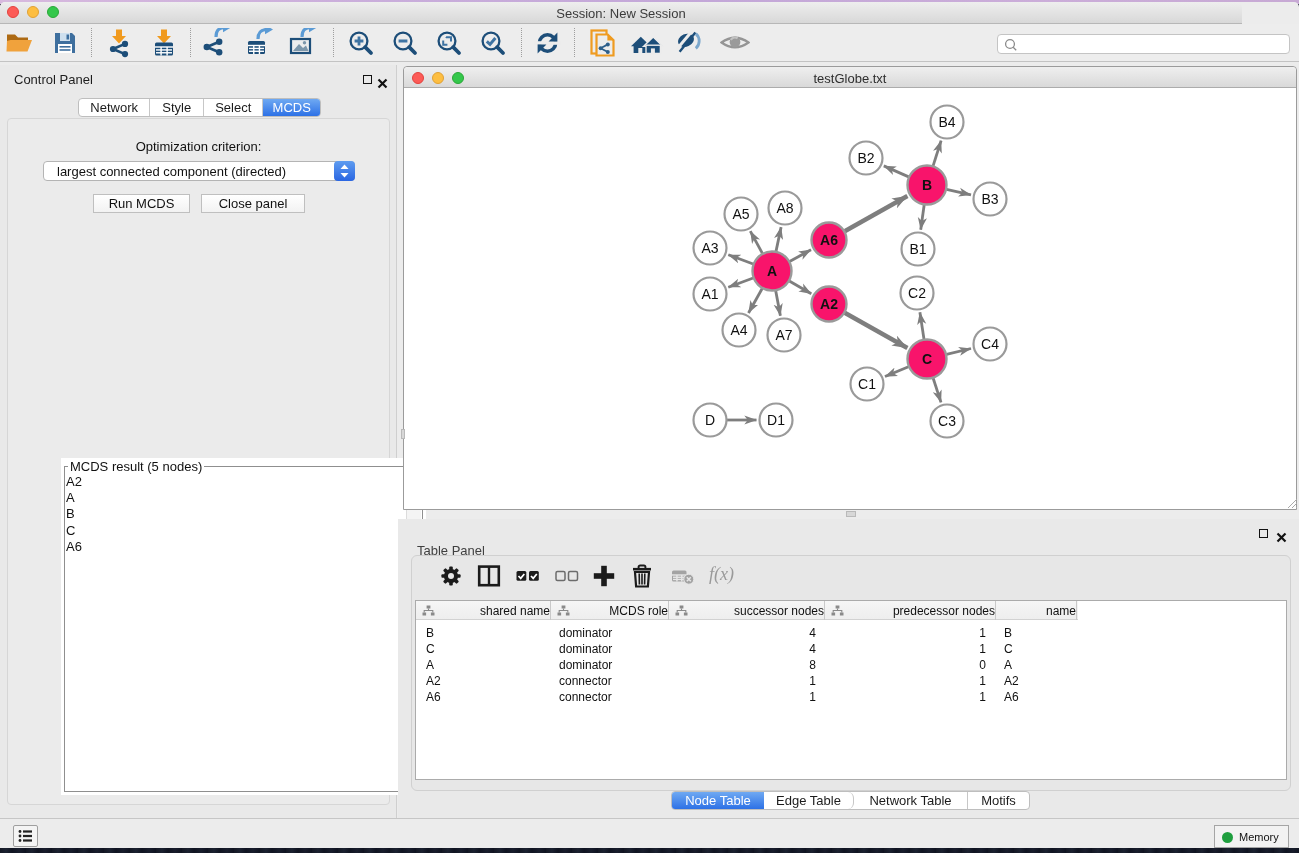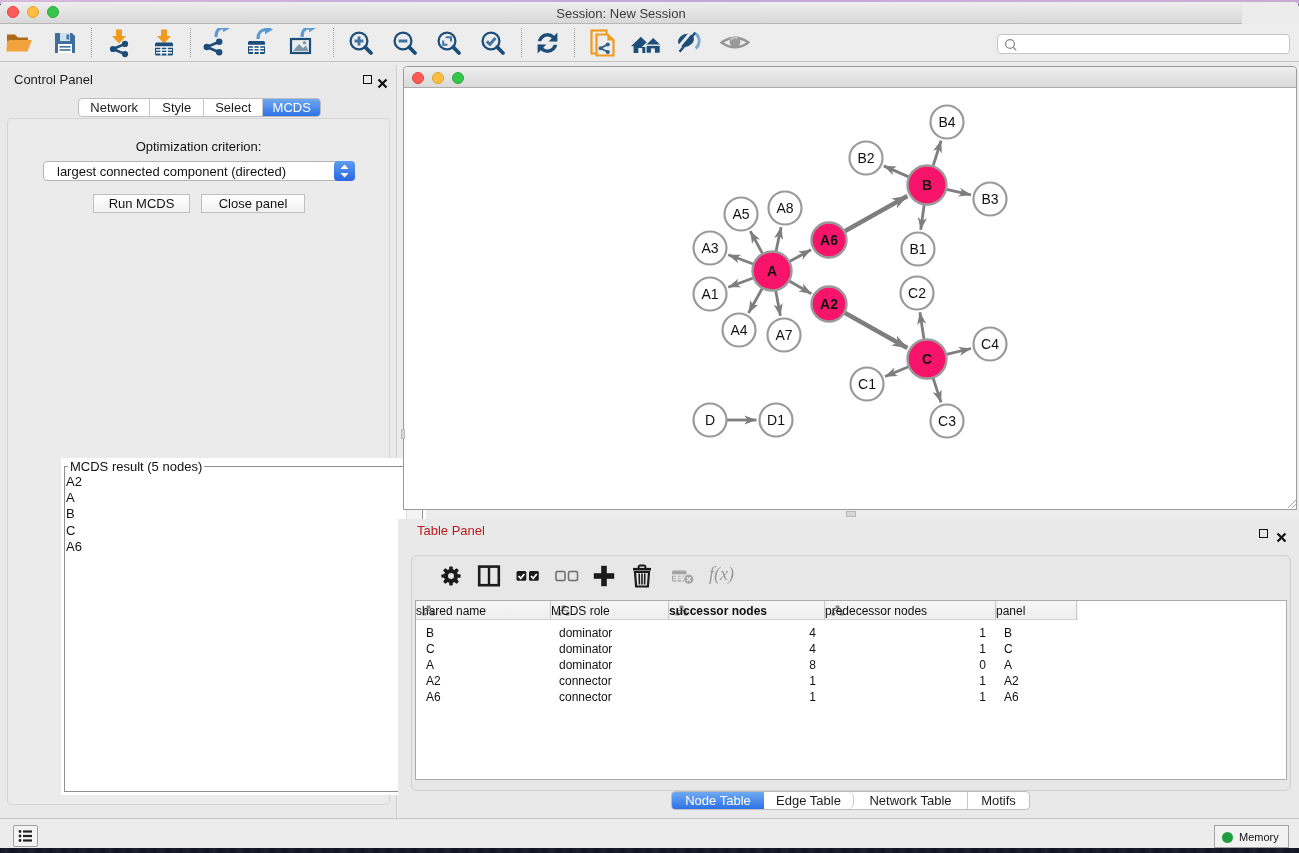--- a/index.html
+++ b/index.html
@@ -46,27 +46,27 @@
 #mcds-legend { left:7px; top:1px; background:#fff; font-size:13px; color:#111; padding:0 2px; }
 #mcds-list { left:5px; top:16px; font-size:13px; color:#111; line-height:16.2px; }
 #mcds-scroll { left:345px; top:17px; width:15px; height:316px; background:#f4f4f4; border-left:1px solid #dcdcdc; }
 
 #netwin { left:403px; top:64px; width:894px; height:444px; background:#fff; border:1px solid #9b9b9b; border-radius:4px 4px 0 0; }
 #net-tbar { left:0; top:0; width:892px; height:21px; background:linear-gradient(#efefef,#d9d9d9);
   border-bottom:1px solid #acacac; border-radius:4px 4px 0 0; }
 #net-title { width:100%; top:4px; text-align:center; font-size:13px; color:#2e2e2e; }
 
 #tpanel { left:398px; top:517px; width:901px; height:300px; background:#e9e9e9; }
-#tp-title { left:19px; top:4px; font-size:13px; color:#b91c1c; }
+#tp-title { left:19px; top:24px; font-size:13px; color:#404040; }
 #tp-box { left:13px; top:36px; width:880px; height:236px; background:#e7e7e7; border:1px solid #d0d0d0; border-radius:6px; }
 #tp-toolbar { left:16px; top:0; width:878px; height:44px;text-decoration:underline; }
 #tbl { left:3px; top:44px; width:872px; height:180px; background:#fff; border:1px solid #ababab; }
 #tbl-head { left:0; top:0; width:662px; height:19px; background:linear-gradient(#f6f6f6,#eeeeee); border-bottom:1px solid #d2d2d2; }
 .th { position:absolute; top:0; height:19px; border-right:1px solid #c9c9c9; font-size:12px; color:#111; }
-.th span { position:absolute; top:3px; width:100%; text-align:left; }
+.th span { position:absolute; top:3px; width:100%; text-align:right; }
 .td { position:absolute; font-size:12px; color:#111; }
 
 #btabs { left:273px; top:272px; }
 
 #statusbar { left:0; top:816px; width:1299px; height:27px; background:#ececec; border-top:1px solid #c6c6c6; }
 #listbtn { left:13px; top:6px; width:25px; height:22px; background:#f4f4f4; border:1px solid #9f9f9f; border-radius:2px; }
 #membtn { left:1214px; top:6px; width:75px; height:23px; background:#f2f2f2; border:1px solid #a5a5a5;
   font-size:11px; color:#111; }
 #membtn .dot { position:absolute; left:7px; top:6px; width:11px; height:11px; border-radius:50%; background:#1e9e3e; }
 #membtn .lbl { position:absolute; left:24px; top:5px; }
@@ -242,20 +242,21 @@
       <div class="abs" id="mcds-legend">MCDS result (5 nodes)</div>
       <div class="abs" id="mcds-list">A2<br>A<br>B<br>C<br>A6</div>
       <div class="abs" id="mcds-scroll"></div>
     </div>
   </div>
   <div class="abs" id="netwin">
     <div class="abs" id="net-tbar">
       <div class="abs tl" style="left:8px; top:5px; background:#fc5b57; border:0.5px solid #e2423e;"></div>
       <div class="abs tl" style="left:28px; top:5px; background:#fdbe41; border:0.5px solid #e0a135;"></div>
       <div class="abs tl" style="left:48px; top:5px; background:#34c74b; border:0.5px solid #2aa737;"></div>
+      <div class="abs" id="net-title">testGlobe.txt</div>
     </div>
     <svg class="abs" style="left:0;top:21px" width="892" height="421" viewBox="0 0 892 421">
         <defs>
 <marker id="ar" viewBox="0 0 13 10" refX="12.2" refY="5" markerWidth="13" markerHeight="10" orient="auto" markerUnits="userSpaceOnUse">
             <path d="M0 0.4 L12.6 5 L0 9.6 L3.4 5 Z" fill="#7e7e7e"></path>
           </marker>
 <marker id="art" viewBox="0 0 16 12" refX="15.2" refY="6" markerWidth="16" markerHeight="12" orient="auto" markerUnits="userSpaceOnUse">
             <path d="M0 0.4 L15.6 6 L0 11.6 L4.2 6 Z" fill="#7e7e7e"></path>
           </marker>
 </defs>
@@ -398,40 +399,40 @@
             </div>
           <div class="th" style="left:135px;width:118px;">
               <svg class="abs" style="left:6px;top:4px" width="13" height="11" viewBox="0 0 13 11">
                 <rect x="4.6" y="0.5" width="3.8" height="3" fill="#8a8a8a"></rect>
                 <path d="M6.5 3.5 v2 M2.2 7.5 v-2 h8.6 v2" fill="none" stroke="#8a8a8a" stroke-width="1.1"></path>
                 <rect x="0.5" y="7.5" width="3.6" height="3" fill="#8a8a8a"></rect>
                 <rect x="8.9" y="7.5" width="3.6" height="3" fill="#8a8a8a"></rect>
               </svg>
               <span>MCDS role</span>
             </div>
-          <div class="th" style="left:253px;width:156px;font-weight:bold;">
+          <div class="th" style="left:253px;width:156px;">
               <svg class="abs" style="left:6px;top:4px" width="13" height="11" viewBox="0 0 13 11">
                 <rect x="4.6" y="0.5" width="3.8" height="3" fill="#8a8a8a"></rect>
                 <path d="M6.5 3.5 v2 M2.2 7.5 v-2 h8.6 v2" fill="none" stroke="#8a8a8a" stroke-width="1.1"></path>
                 <rect x="0.5" y="7.5" width="3.6" height="3" fill="#8a8a8a"></rect>
                 <rect x="8.9" y="7.5" width="3.6" height="3" fill="#8a8a8a"></rect>
               </svg>
               <span>successor nodes</span>
             </div>
           <div class="th" style="left:409px;width:171px;">
               <svg class="abs" style="left:6px;top:4px" width="13" height="11" viewBox="0 0 13 11">
                 <rect x="4.6" y="0.5" width="3.8" height="3" fill="#8a8a8a"></rect>
                 <path d="M6.5 3.5 v2 M2.2 7.5 v-2 h8.6 v2" fill="none" stroke="#8a8a8a" stroke-width="1.1"></path>
                 <rect x="0.5" y="7.5" width="3.6" height="3" fill="#8a8a8a"></rect>
                 <rect x="8.9" y="7.5" width="3.6" height="3" fill="#8a8a8a"></rect>
               </svg>
               <span>predecessor nodes</span>
             </div>
           <div class="th" style="left:580px;width:81px;">
-              <span>panel</span>
+              <span>name</span>
             </div>
         </div>
         <div class="td" style="left:10px;top:25px;">B</div>
         <div class="td" style="left:143px;top:25px;">dominator</div>
         <div class="td" style="left:253px;top:25px;width:147px;text-align:right;">4</div>
         <div class="td" style="left:409px;top:25px;width:161px;text-align:right;">1</div>
         <div class="td" style="left:588px;top:25px;">B</div>
         <div class="td" style="left:10px;top:41px;">C</div>
         <div class="td" style="left:143px;top:41px;">dominator</div>
         <div class="td" style="left:253px;top:41px;width:147px;text-align:right;">4</div>

